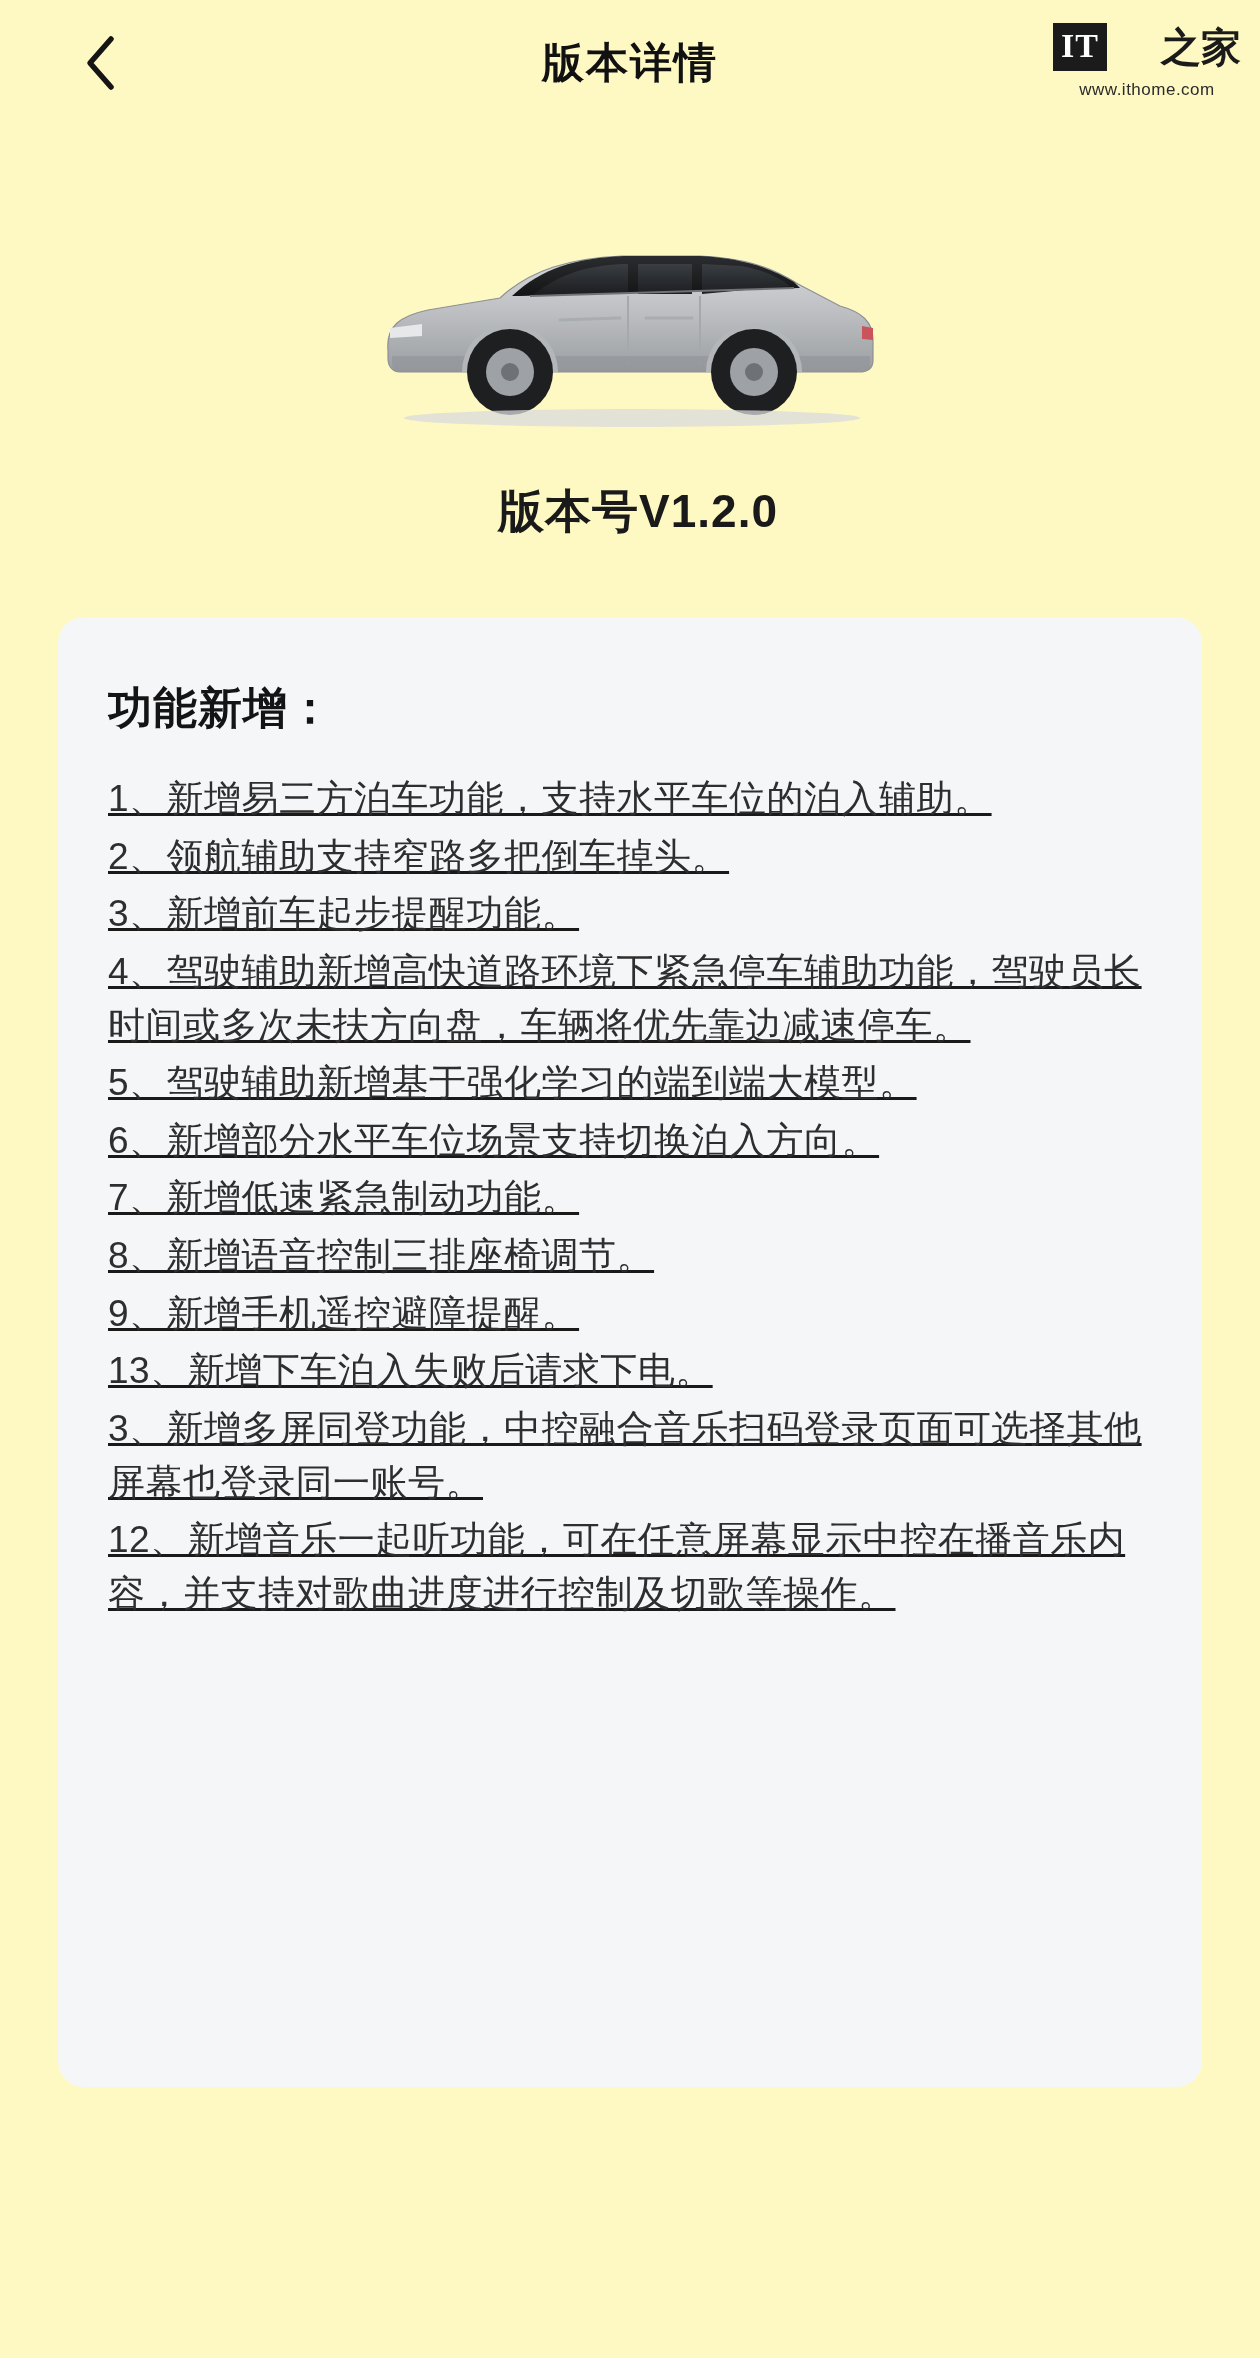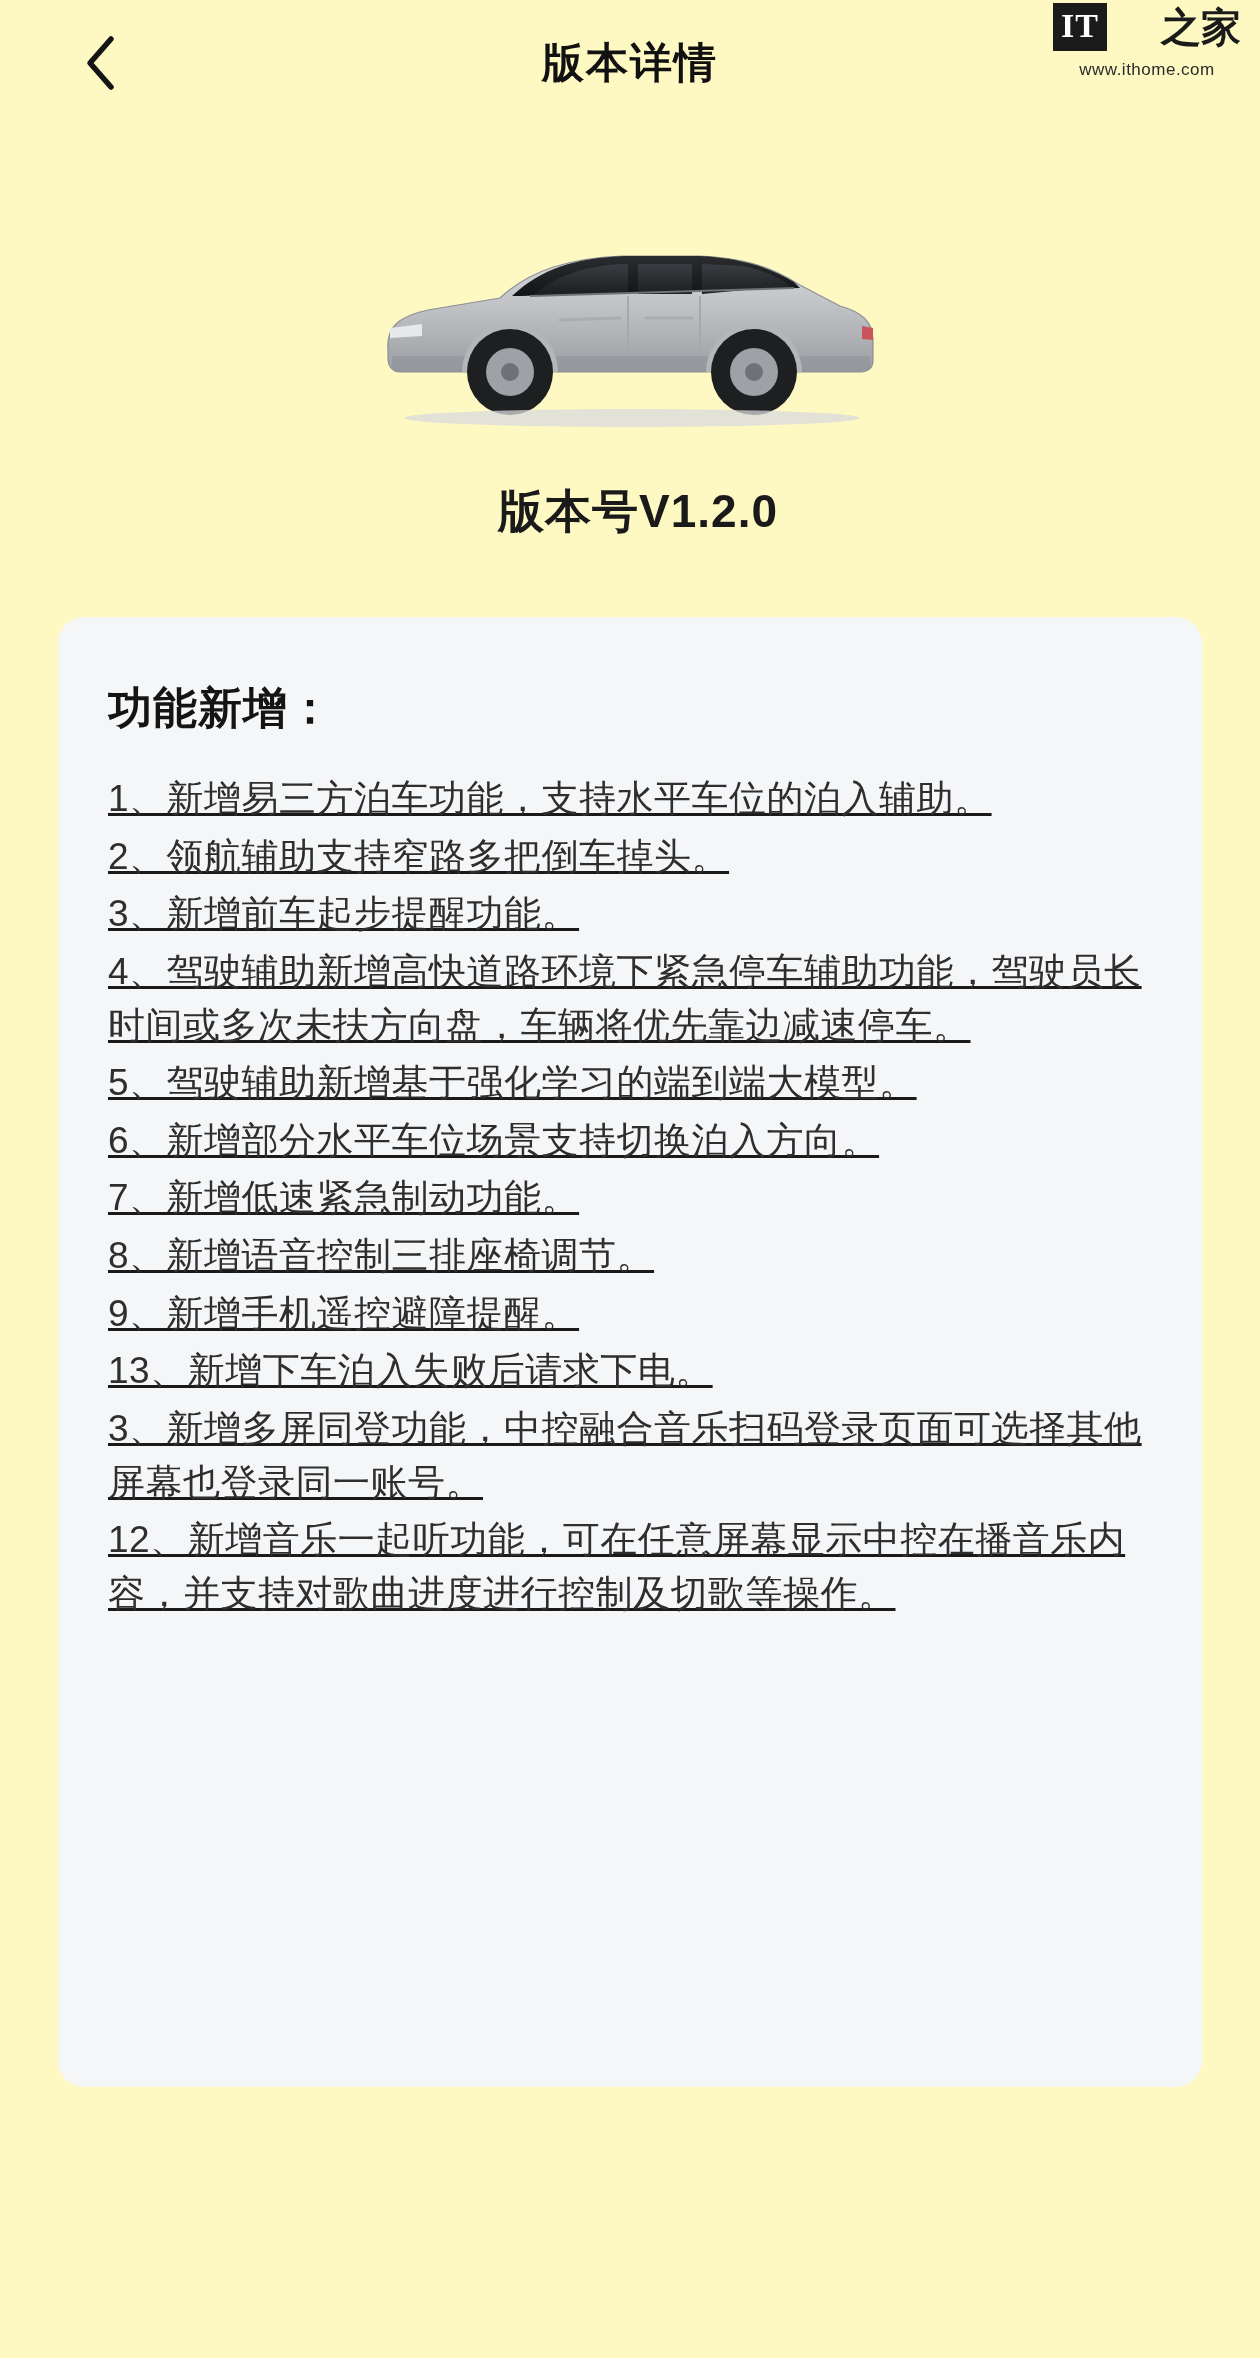--- a/index.html
+++ b/index.html
@@ -46,21 +46,21 @@
   .header-title {
     font-size: 42px;
     font-weight: bold;
     letter-spacing: 2px;
     color: #111111;
   }
 
   
   .watermark {
     position: absolute;
-    top: 0;
+    top: 20px;
     right: 18px;
     width: 190px;
     text-align: center;
     user-select: none;
   }
   .wm-logo {
     display: flex;
     align-items: center;
     justify-content: center;
     gap: 6px;

